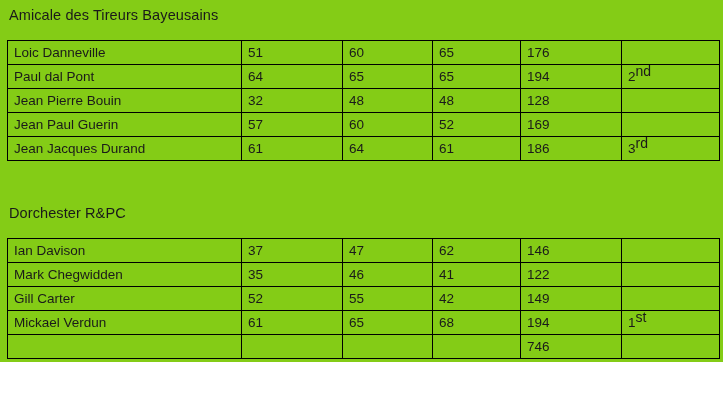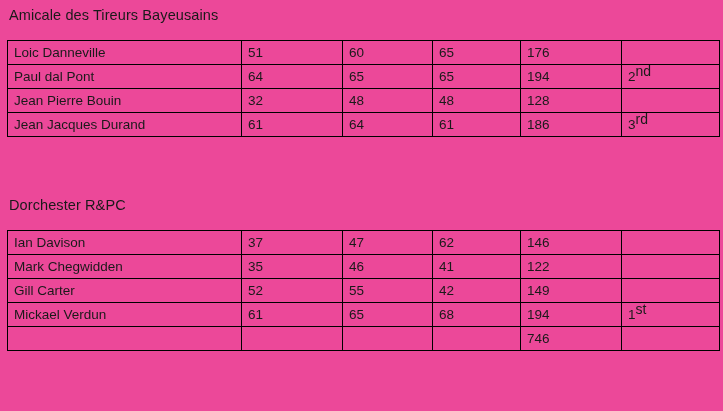--- a/index.html
+++ b/index.html
@@ -4,35 +4,35 @@
 <style>
   html, body {
     margin: 0;
     padding: 0;
     background: #ffffff;
     font-family: "Liberation Sans", sans-serif;
     color: #1a1a1a;
   }
   .page {
     width: 723px;
-    height: 411px;
+    height: 362px;
     box-sizing: border-box;
     padding: 7px 0 0 7px;
     overflow: hidden;
-    background: #ec4899;
+    background: #84cc16;
   }
   .team-title {
     font-size: 14.5px;
     font-weight: 400;
     line-height: 16px;
     margin: 0 0 0 2px;
     letter-spacing: 0.1px;
   }
   .title-2 {
-    margin-top: 60px;
+    margin-top: 44px;
   }
   table.score-table {
     border-collapse: collapse;
     table-layout: fixed;
     width: 712px;
     margin-top: 17px;
     border-radius: 17px;
   }
   table.score-table td {
     border: 1px solid #000000;
@@ -98,20 +98,28 @@
       </tr>
       <tr>
         <td>Jean Pierre Bouin</td>
         <td>32</td>
         <td>48</td>
         <td>48</td>
         <td>128</td>
         <td><span></span><sup class="ord"></sup></td>
       </tr>
       <tr>
+        <td>Jean Paul Guerin</td>
+        <td>57</td>
+        <td>60</td>
+        <td>52</td>
+        <td>169</td>
+        <td><span></span><sup class="ord"></sup></td>
+      </tr>
+      <tr>
         <td>Jean Jacques Durand</td>
         <td>61</td>
         <td>64</td>
         <td>61</td>
         <td>186</td>
         <td><span>3</span><sup class="ord">rd</sup></td>
       </tr>
     </tbody>
   </table>
 

